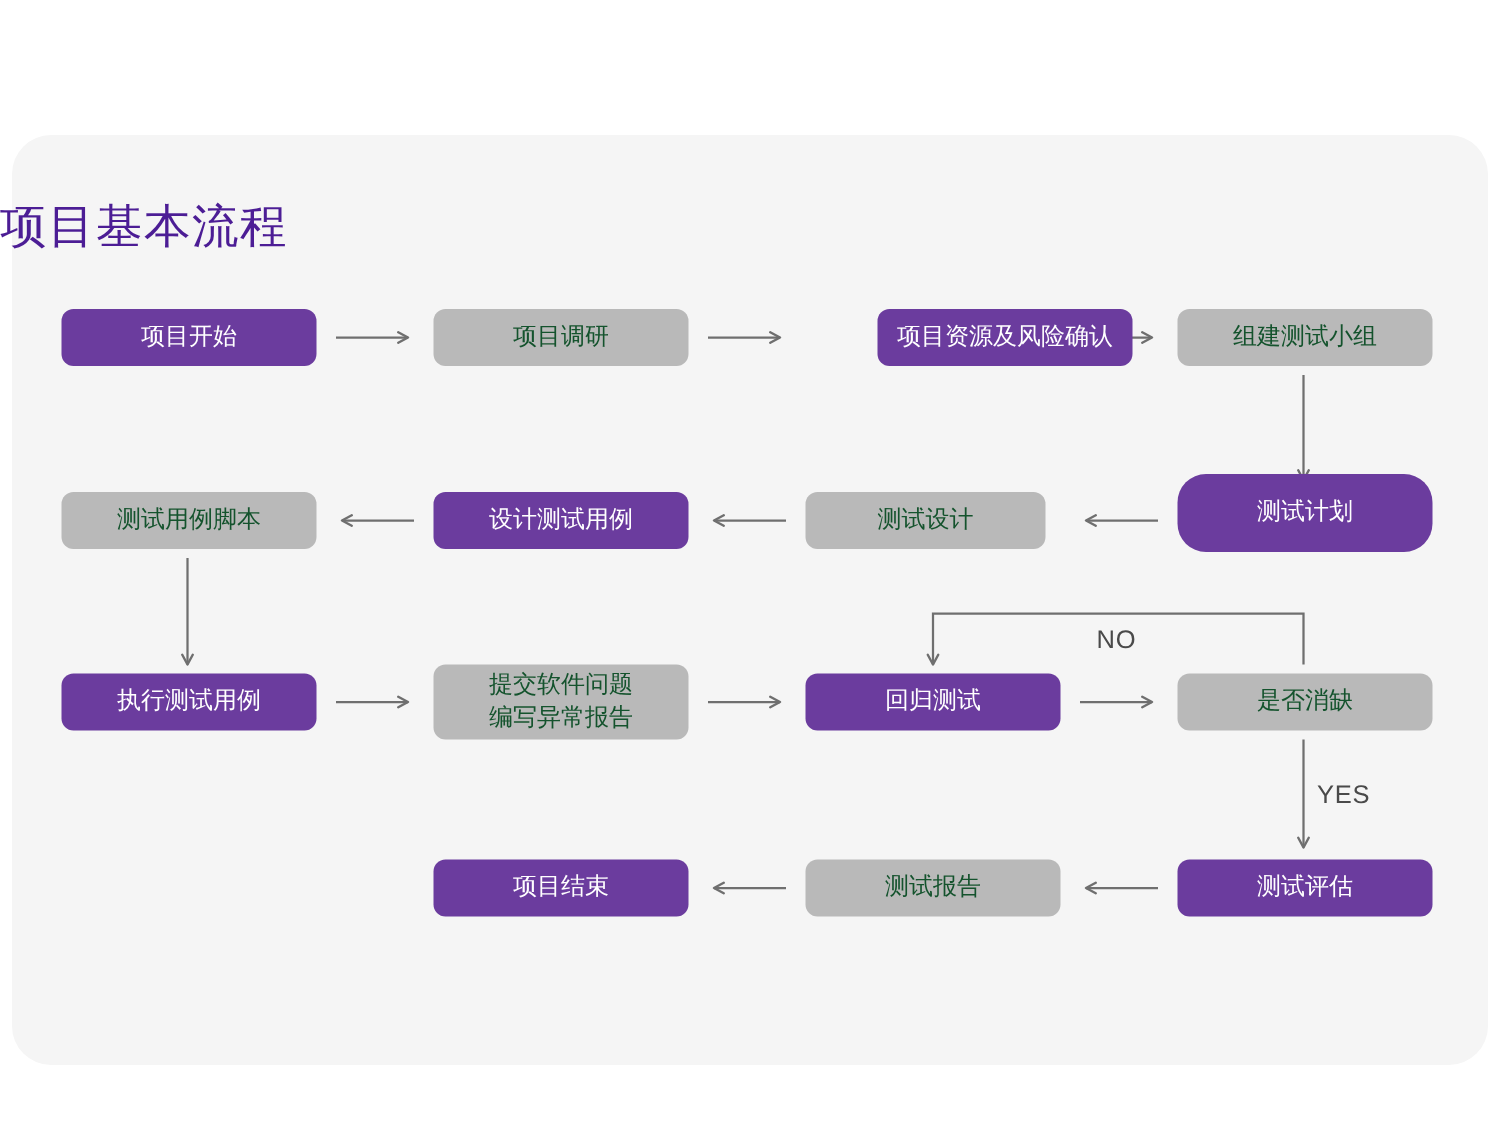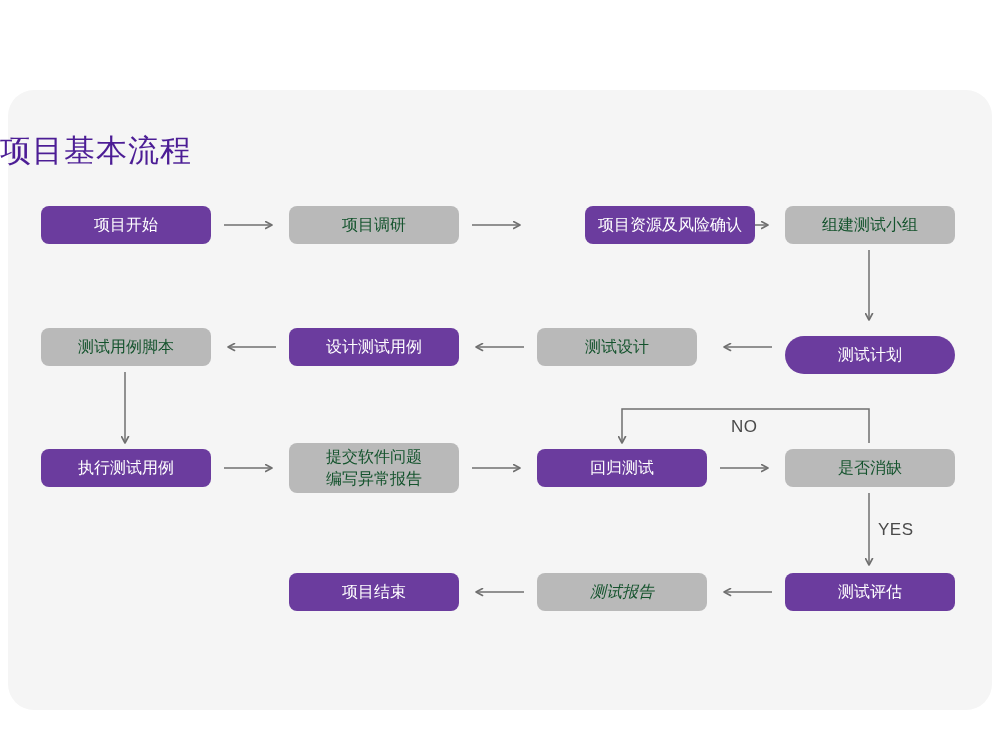--- a/index.html
+++ b/index.html
@@ -115,28 +115,28 @@
   </svg>
 
   <div class="node purple" style="left:41px; top:206px; width:170px; height:38px;">项目开始</div>
   <div class="node gray" style="left:289px; top:206px; width:170px; height:38px;">项目调研</div>
   <div class="node purple" style="left:537px; top:206px; width:170px; height:38px;margin-left:48px;">项目资源及风险确认</div>
   <div class="node gray" style="left:785px; top:206px; width:170px; height:38px;">组建测试小组</div>
 
   <div class="node gray" style="left:41px; top:328px; width:170px; height:38px;">测试用例脚本</div>
   <div class="node purple" style="left:289px; top:328px; width:170px; height:38px;">设计测试用例</div>
   <div class="node gray" style="left:537px; top:328px; width:160px; height:38px;">测试设计</div>
-  <div class="node purple" style="left:785px; top:336px; width:170px; height:38px;border-radius:19px;">测试计划</div>
+  <div class="node purple" style="left:785px; top:316px; width:170px; height:52px;border-radius:19px;">测试计划</div>
 
   <div class="node purple" style="left:41px; top:449px; width:170px; height:38px;">执行测试用例</div>
   <div class="node gray" style="left:289px; top:443px; width:170px; height:50px;">提交软件问题
 编写异常报告</div>
   <div class="node purple" style="left:537px; top:449px; width:170px; height:38px;">回归测试</div>
   <div class="node gray" style="left:785px; top:449px; width:170px; height:38px;">是否消缺</div>
 
   <div class="node purple" style="left:289px; top:573px; width:170px; height:38px;">项目结束</div>
-  <div class="node gray" style="left:537px; top:573px; width:170px; height:38px;font-style:italic;">测试报告</div>
+  <div class="node gray" style="left:537px; top:573px; width:170px; height:38px;">测试报告</div>
   <div class="node purple" style="left:785px; top:573px; width:170px; height:38px;">测试评估</div>
 
   <div class="edge-label" style="left:731px; top:417px;">NO</div>
   <div class="edge-label" style="left:878px; top:520px;">YES</div>
 
 </div>
 
 </body></html>

